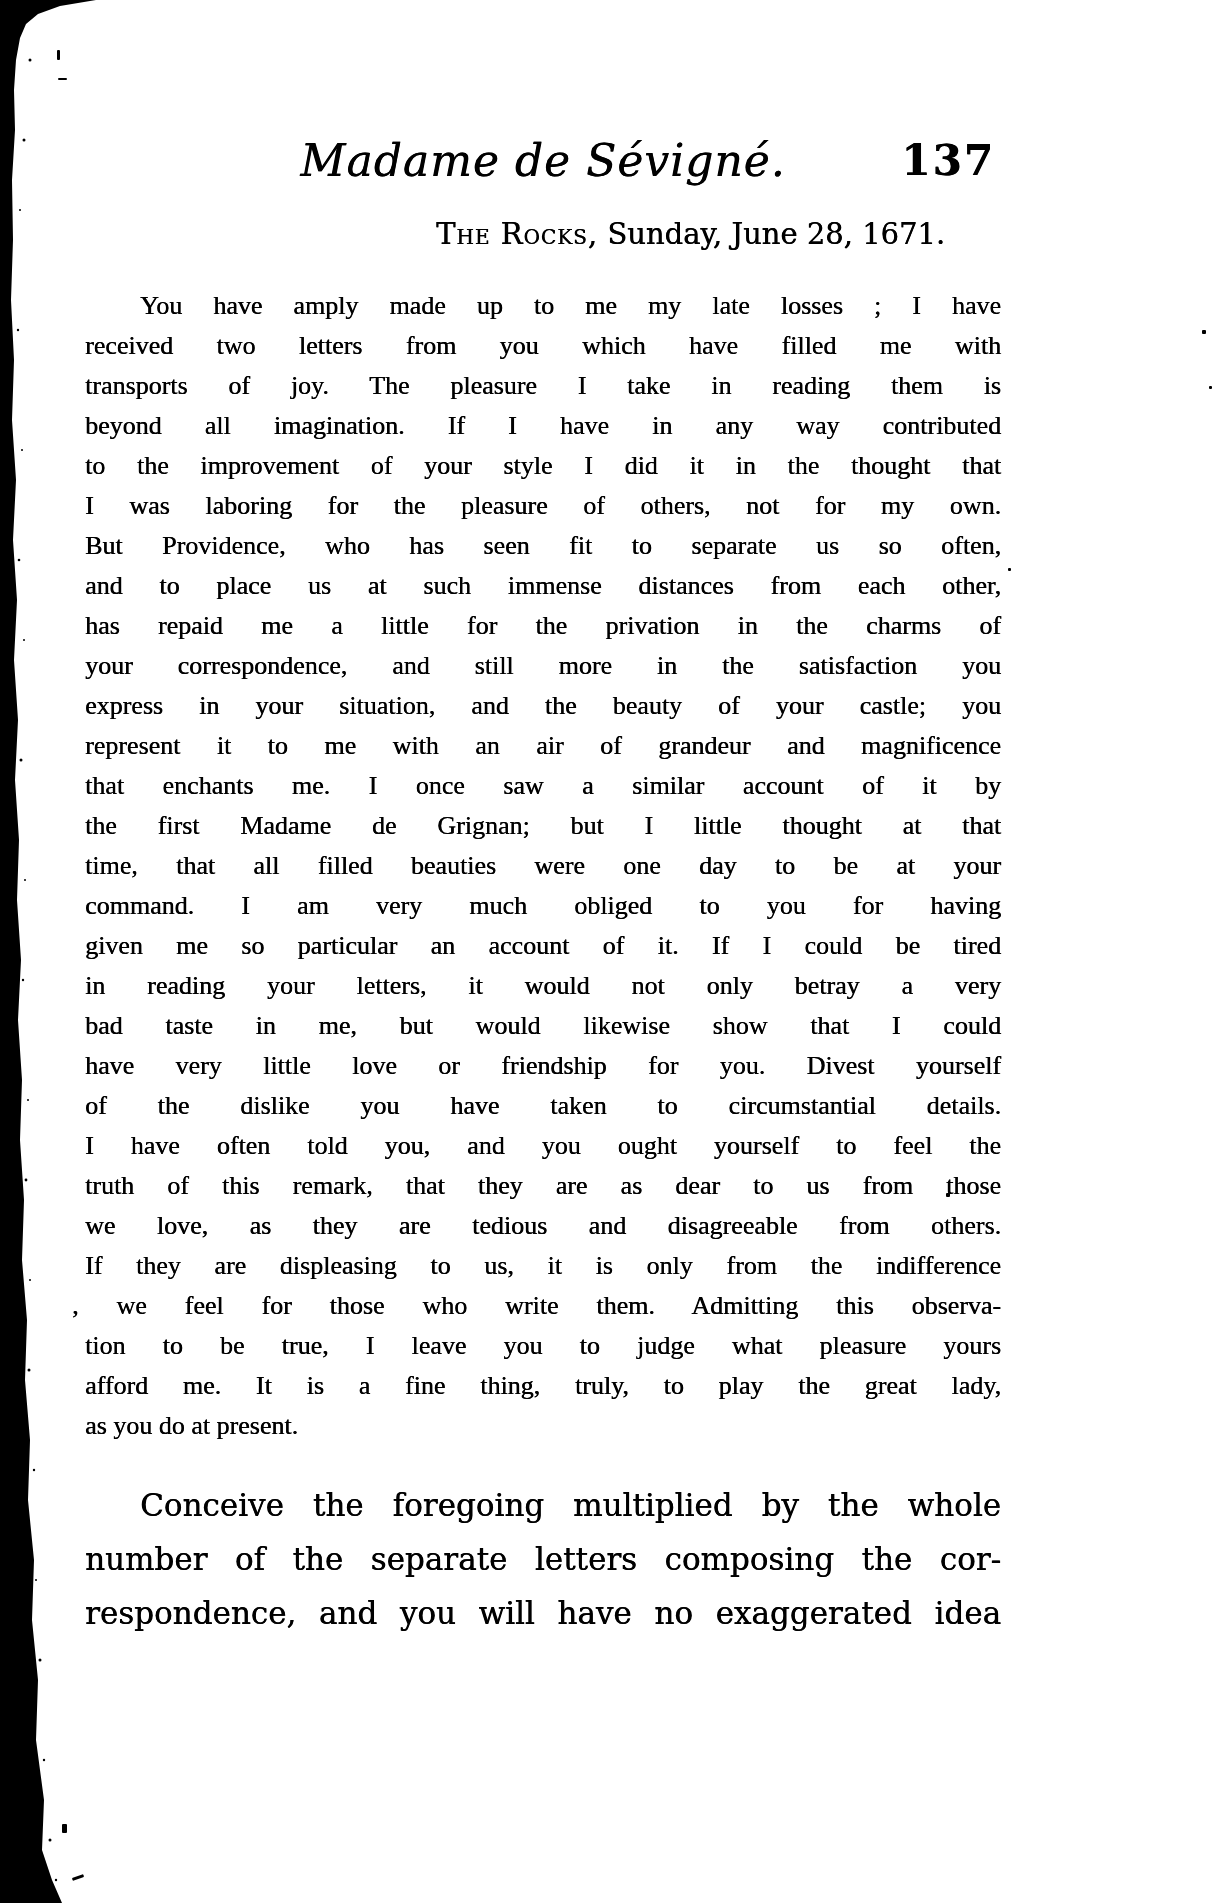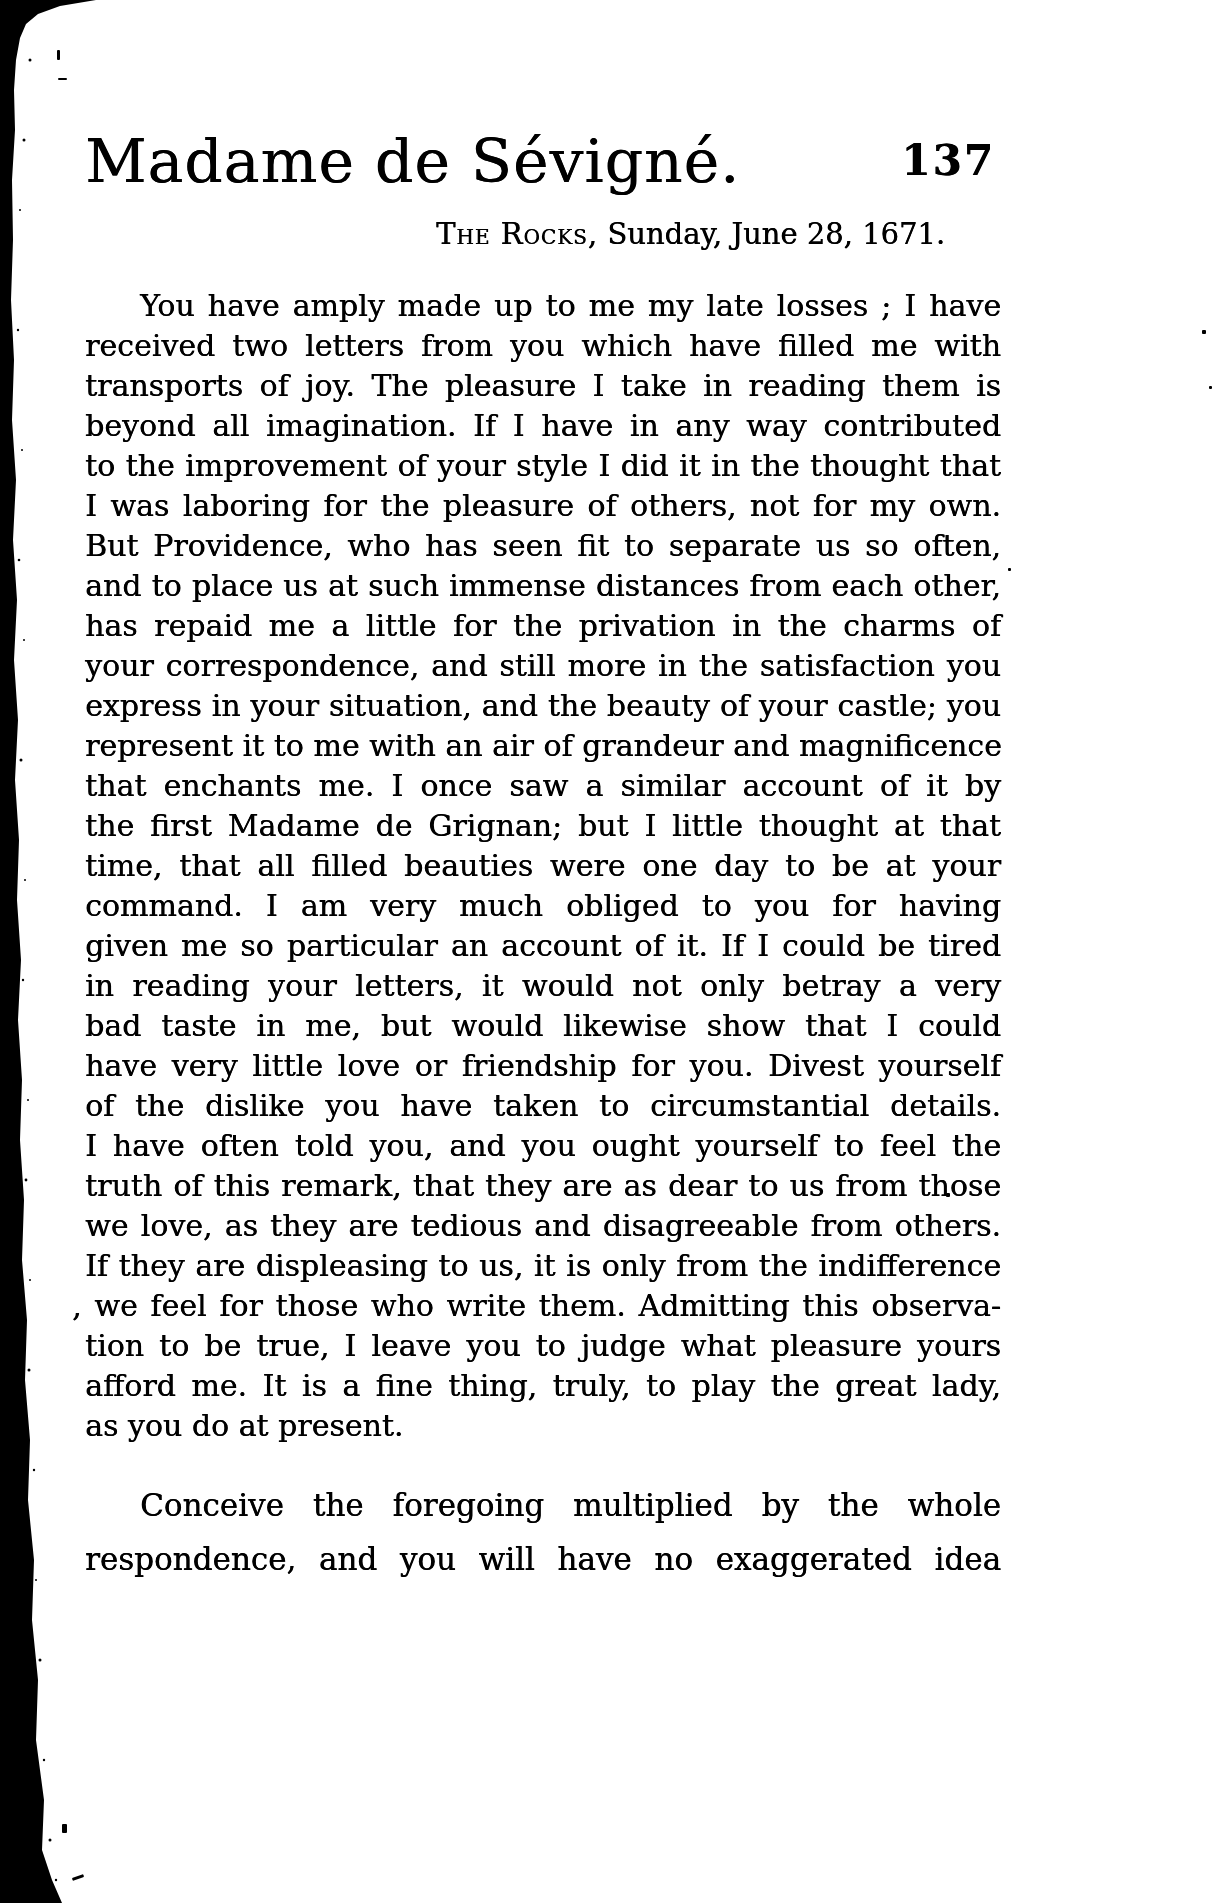--- a/index.html
+++ b/index.html
@@ -12,43 +12,44 @@
     overflow:hidden;
   }
   .txt{ text-shadow:0.4px 0 0 #000; }
 
   
   .gutter{ position:absolute; left:0; top:0; }
 
   
   .pagehead{ position:absolute; left:85px; top:136px; width:916px; height:58px; }
   .running-title{
-    position:absolute; left:0; right:0; text-align:left;
-    font-size:60px; line-height:50px;
+    position:absolute; left:0; right:0; text-align:center;
+    font-style:italic; font-size:44px; line-height:50px;
     letter-spacing:1px;
   }
   .page-number{
     position:absolute; right:6px; top:2px;
     font-size:42px; font-weight:700; line-height:46px; letter-spacing:2px;
   }
 
   
   .dateline{
     position:absolute; left:85px; top:216px; width:916px;
     box-sizing:border-box; padding-right:56px;
     text-align:right; font-size:29px; line-height:36px;
   }
   .sc{ font-variant:small-caps; letter-spacing:1px; }
 
   
   .letter{ position:absolute; left:85px; top:286px; width:916px; }
   .letter .line{
-    font-size:30px; line-height:40px; height:40px;
+    font-size:26px; line-height:40px; height:40px;
     text-align:justify; text-align-last:justify;
     white-space:nowrap;
+    font-family:Liberation Serif, serif;
   }
   
   .commentary{ position:absolute; left:85px; top:1478px; width:916px; }
   .commentary .line{
     font-size:31px; line-height:54px; height:54px;
     text-align:justify; text-align-last:justify;
     white-space:nowrap;
   }
   .indent{ text-indent:55px; }
   .hang{ text-indent:-13px; }
@@ -126,20 +127,21 @@
       <div class="line">we love, as they are tedious and disagreeable from others.</div>
       <div class="line">If they are displeasing to us, it is only from the indifference</div>
       <div class="line hang">, we feel for those who write them.  Admitting this observa-</div>
       <div class="line">tion to be true, I leave you to judge what pleasure yours</div>
       <div class="line">afford me.  It is a fine thing, truly, to play the great lady,</div>
       <div class="line last">as you do at present.</div>
     </div>
 
   <div class="commentary txt">
       <div class="line indent">Conceive the foregoing multiplied by the whole</div>
+      <div class="line">number of the separate letters composing the cor-</div>
       <div class="line">respondence, and you will have no exaggerated idea</div>
     </div>
 
   <div class="speck" style="left:57px;top:50px;width:3px;height:10px;"></div>
   <div class="speck" style="left:58px;top:78px;width:9px;height:2px;"></div>
   <div class="speck" style="left:1202px;top:330px;width:4px;height:4px;"></div>
   <div class="speck" style="left:1209px;top:386px;width:3px;height:3px;"></div>
   <div class="speck" style="left:1008px;top:568px;width:3px;height:3px;"></div>
   <div class="speck" style="left:946px;top:1193px;width:4px;height:4px;"></div>
   <div class="speck" style="left:62px;top:1824px;width:5px;height:9px;"></div>

